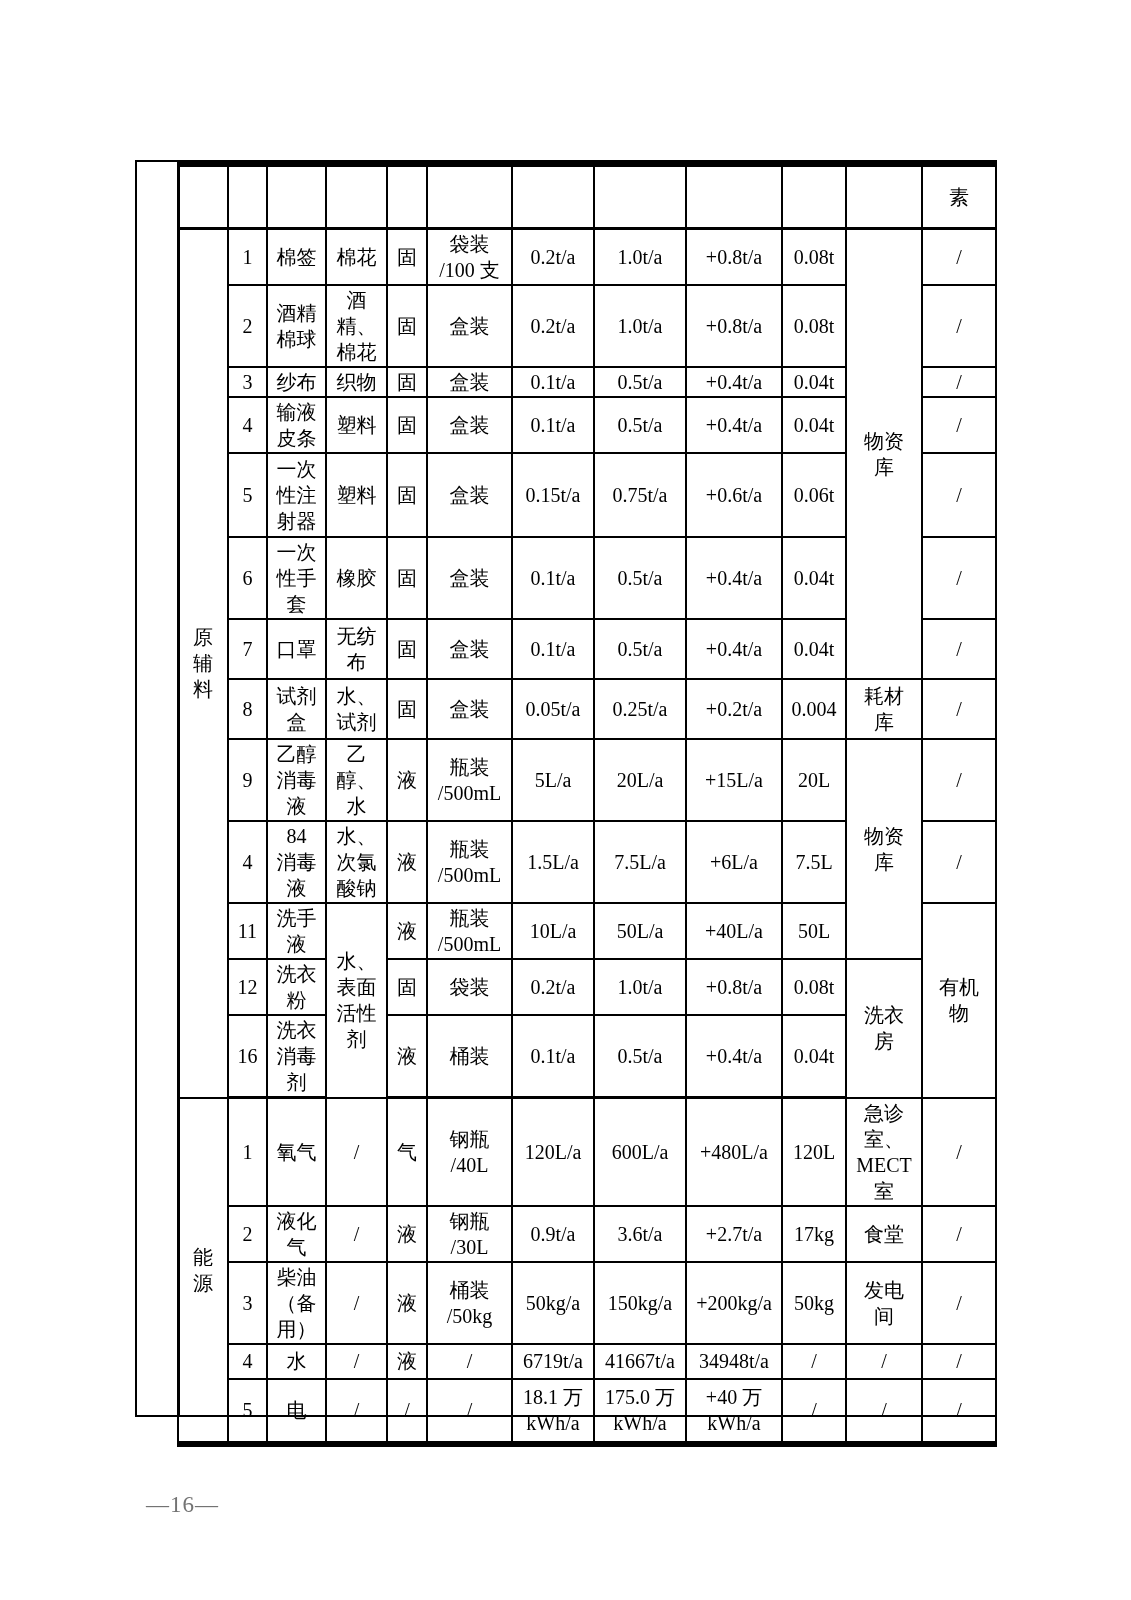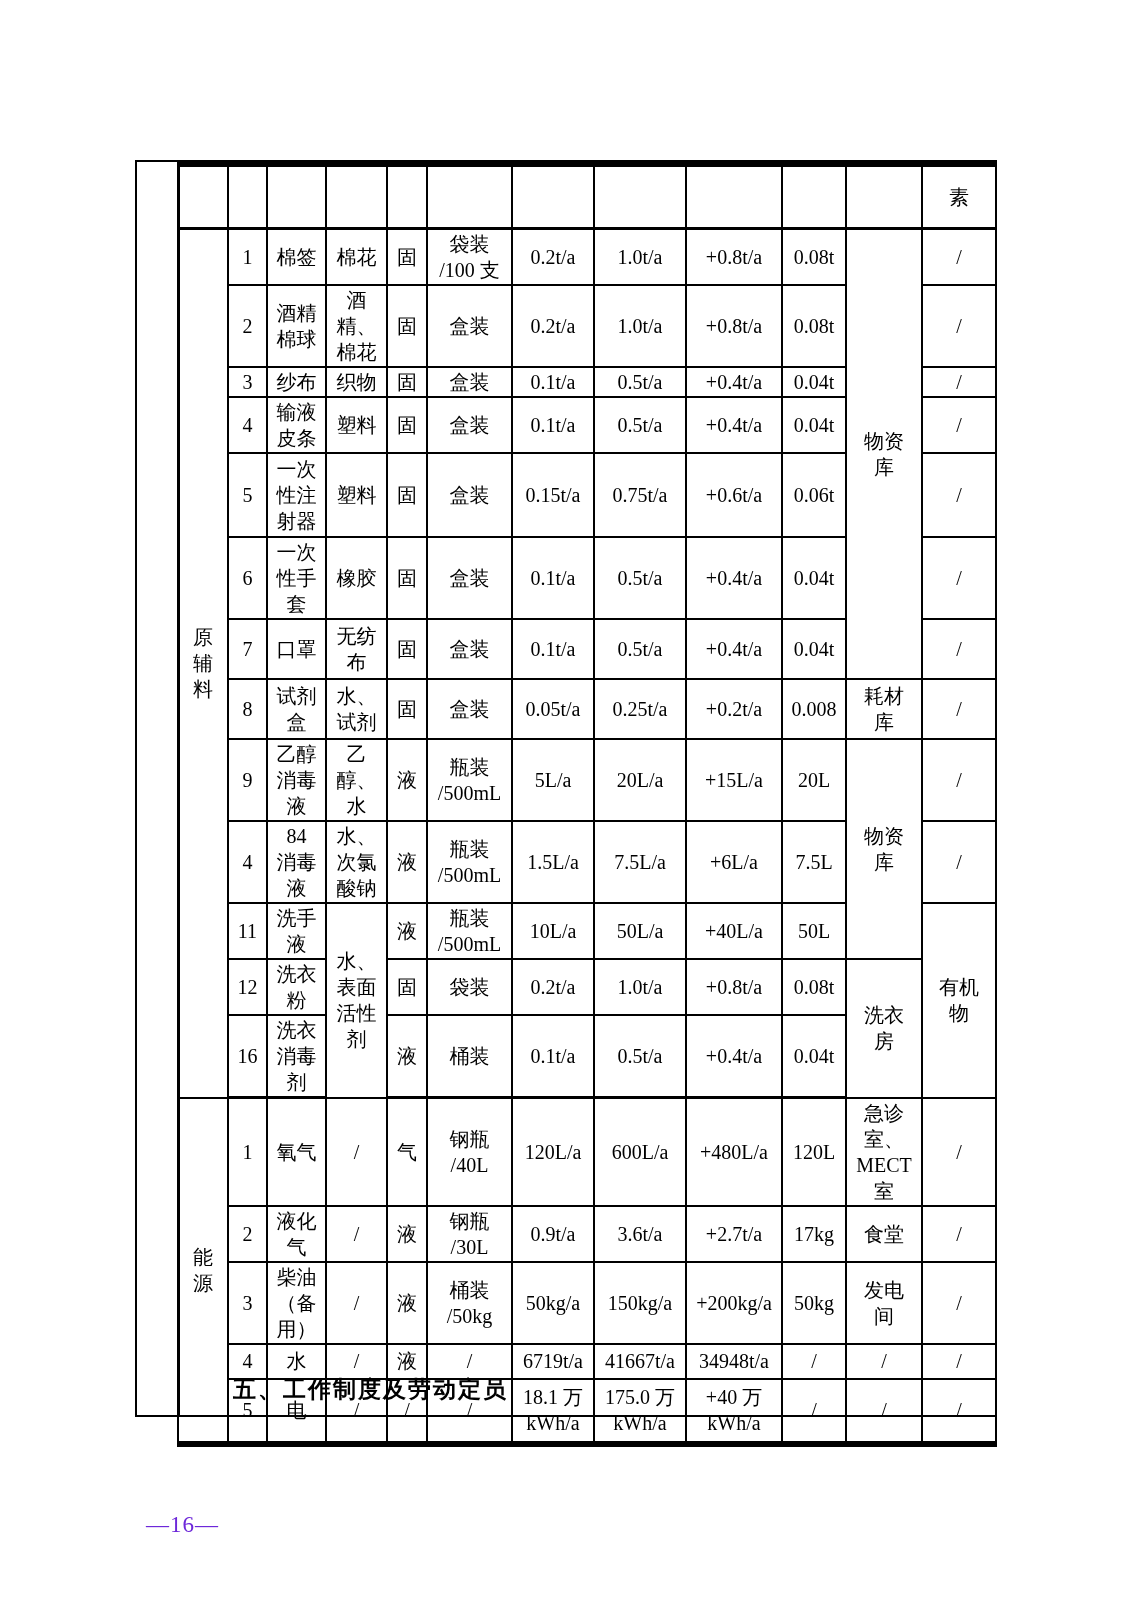--- a/index.html
+++ b/index.html
@@ -76,23 +76,22 @@
     font-weight: 700;
     font-size: 23px;
     letter-spacing: 2px;
     color: #000;
   }
   .page-number {
     position: absolute;
     left: 146px;
     top: 1492px;
     font-size: 23px;
-    color: #6d28d9;
+    color: #737373;
     letter-spacing: 1px;
-    margin-top: 20px;
   }
 </style>
 </head>
 <body>
 
 <div class="page">
 
   <div class="frame">
     <div class="frame-divider"></div>
   </div>
@@ -230,21 +229,21 @@
           <td>8</td>
           <td>试剂
 盒</td>
           <td>水、
 试剂</td>
           <td>固</td>
           <td>盒装</td>
           <td>0.05t/a</td>
           <td>0.25t/a</td>
           <td>+0.2t/a</td>
-          <td>0.008</td>
+          <td>0.004</td>
           <td>耗材
 库</td>
           <td>/</td>
         </tr>
         <tr style="height: 72px;">
           <td>9</td>
           <td>乙醇
 消毒
 液</td>
           <td>乙
@@ -397,17 +396,16 @@
 kWh/a</td>
           <td>+40 万
 kWh/a</td>
           <td>/</td>
           <td>/</td>
           <td>/</td>
         </tr>
       </tbody>
   </table>
 
-  <div class="section-heading">五、工作制度及劳动定员</div>
 
   <div class="page-number">—16—</div>
 
 </div>
 
 </body></html>

